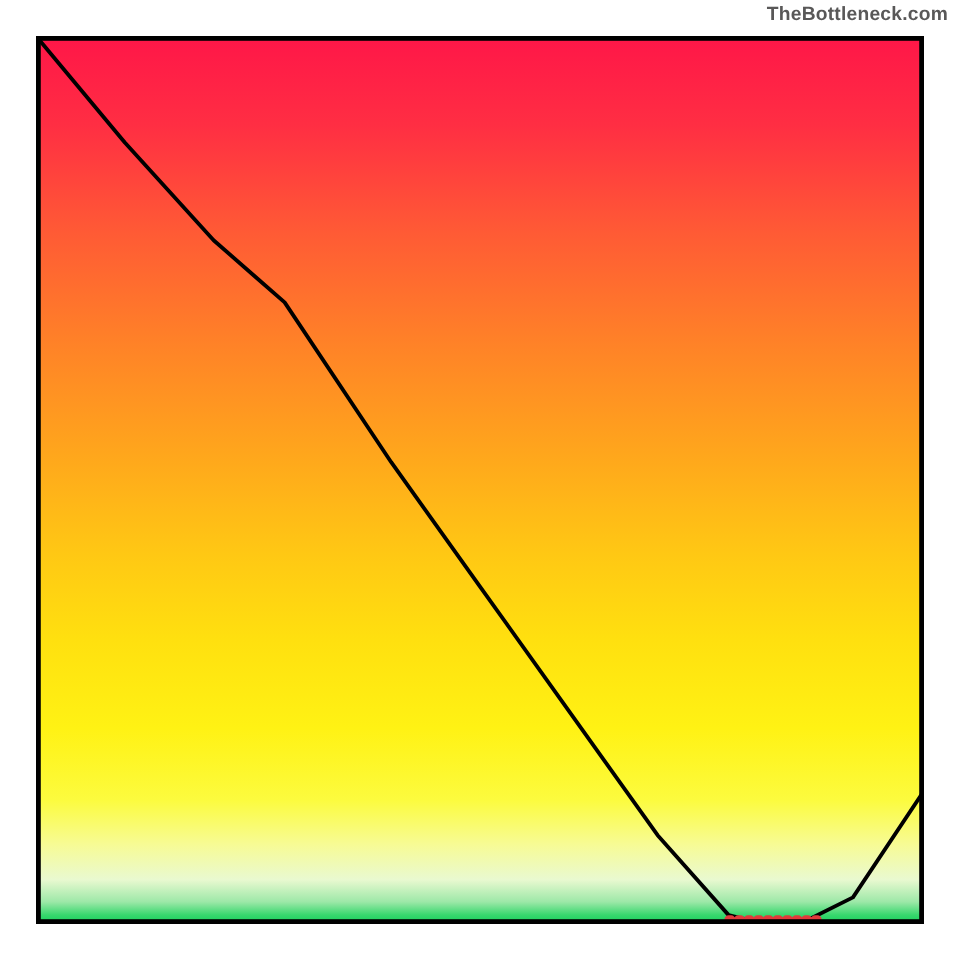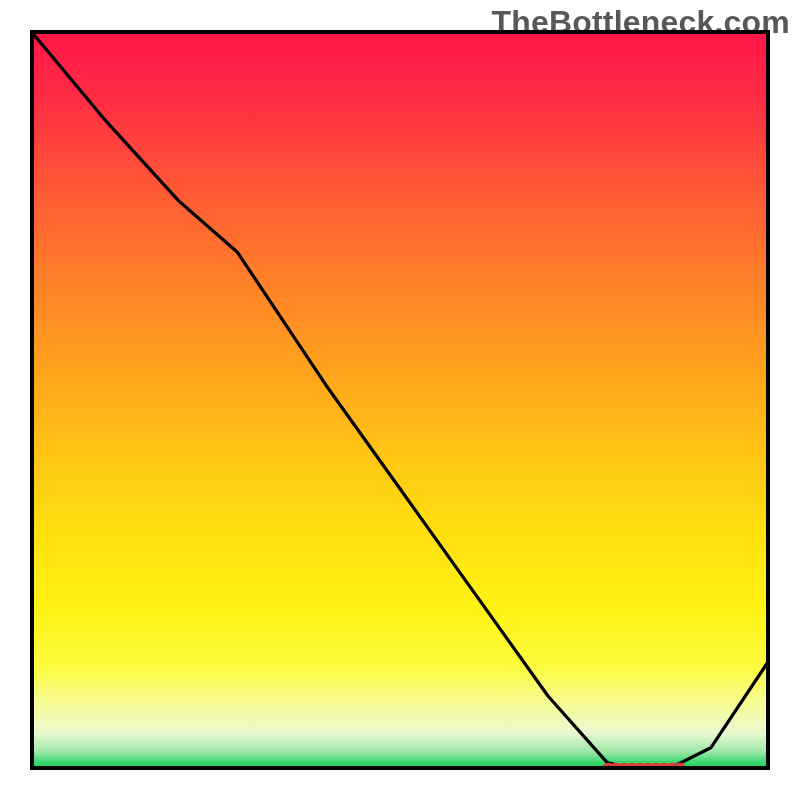--- a/index.html
+++ b/index.html
@@ -13,21 +13,21 @@
   }
   .wrap {
     position: relative;
     width: 800px;
     height: 800px;
   }
   .watermark {
     position: absolute;
     top: 4px;
     right: 10px;
-    font-size: 32px;
+    font-size: 16px;
     font-weight: 600;
     color: #595858;
     letter-spacing: 0.2px;
   }
   .plot-frame {
     position: absolute;
     left: 30px;
     top: 30px;
     width: 740px;
     height: 740px;

